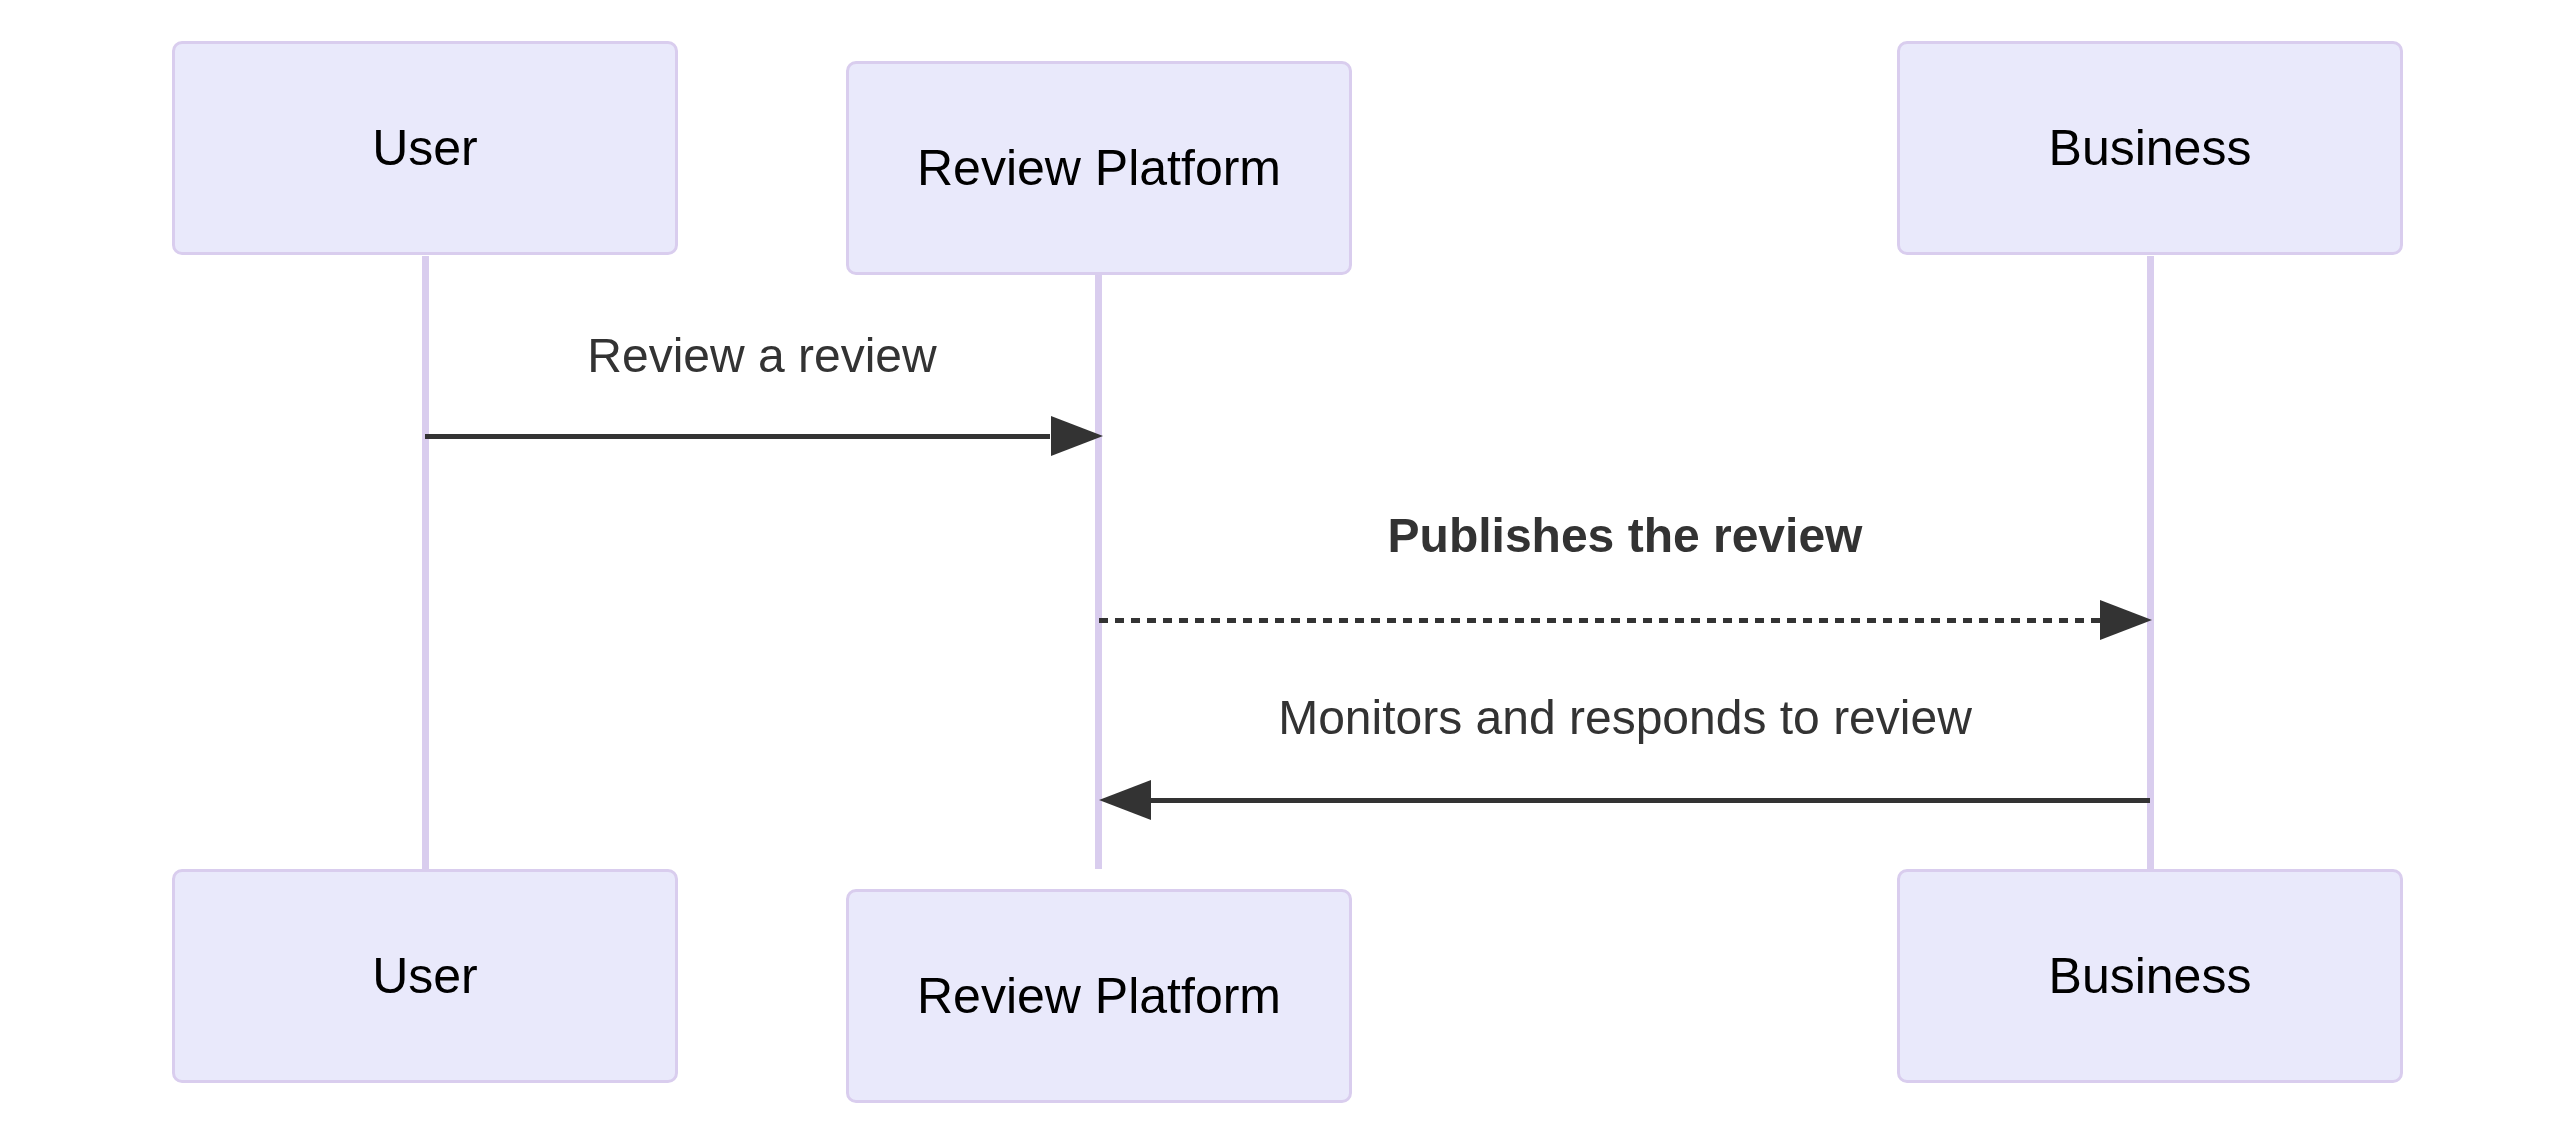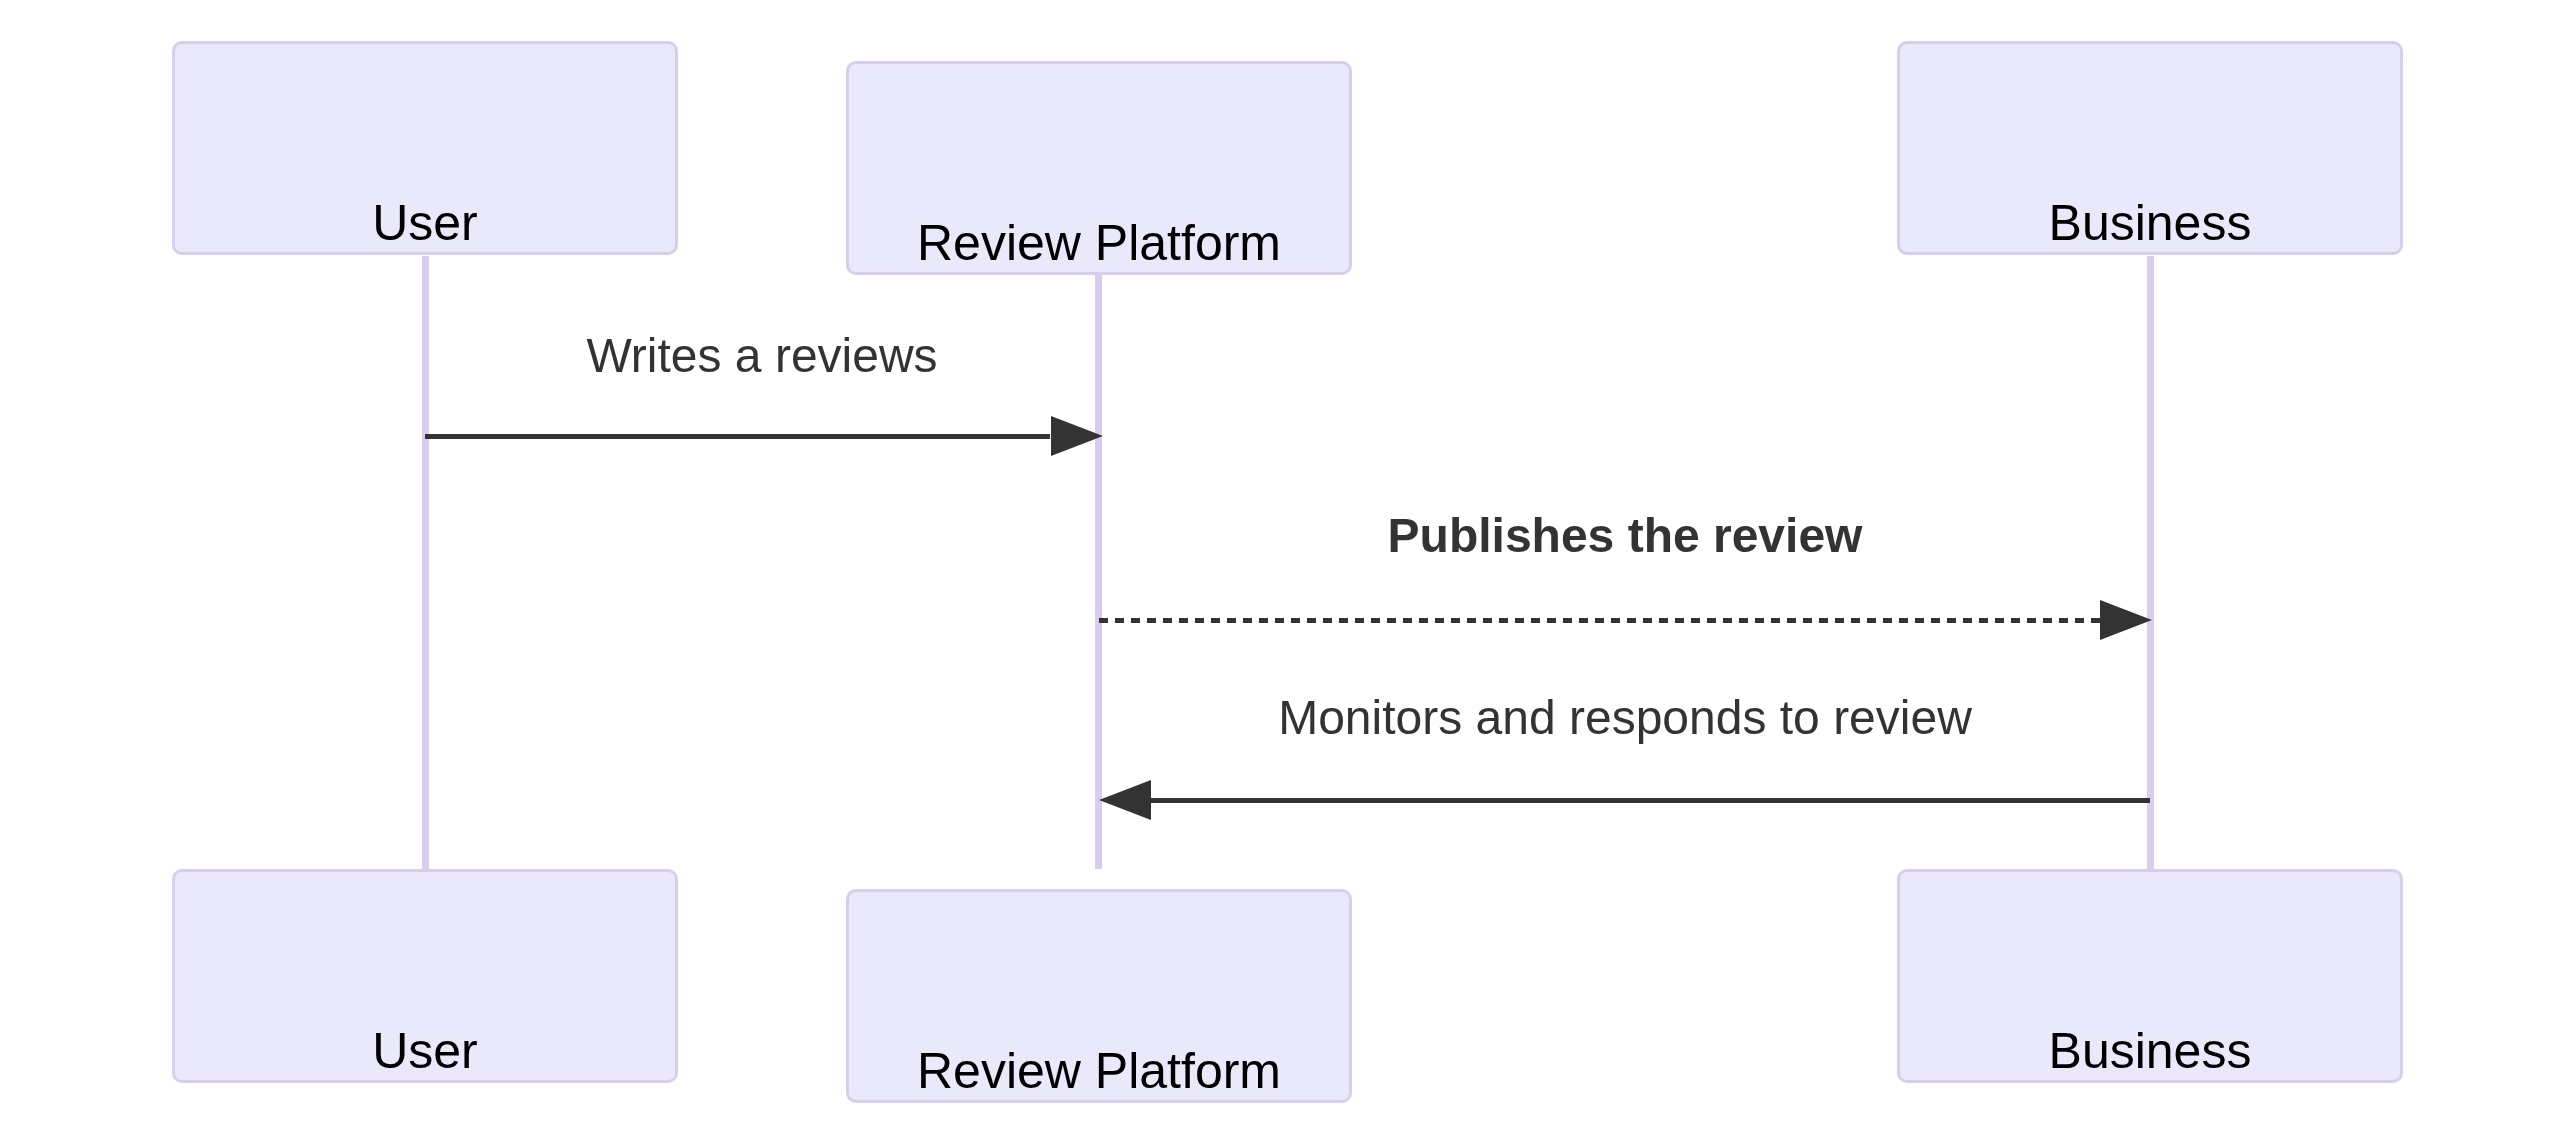--- a/index.html
+++ b/index.html
@@ -18,21 +18,21 @@
     background:var(--bg);
     font-family:"Liberation Sans","DejaVu Sans",sans-serif;
     overflow:hidden;
   }
   .actor-box{
     position:absolute;
     width:500px;height:208px;
     background:var(--actor-fill);
     border:3.4px solid var(--actor-border);
     border-radius:10px;
-    display:flex;align-items:flex-end;justify-content:center;
+    display:flex;align-items:center;justify-content:center;
     font-size:50px;
     color:var(--actor-text);
     box-sizing:content-box;
     z-index:2;
   }
   .row-top{top:41px;}
   .row-bottom{top:869px;}
   .col-user{left:172px;}
   .col-platform{left:846px;margin-top:20px;}
   .col-business{left:1897px;}
@@ -100,21 +100,21 @@
   <div class="actor-box row-bottom col-user">
     <span>User</span>
   </div>
   <div class="actor-box row-bottom col-platform">
     <span>Review Platform</span>
   </div>
   <div class="actor-box row-bottom col-business">
     <span>Business</span>
   </div>
 
-  <div class="msg-label msg1-label">Writes a reviews</div>
+  <div class="msg-label msg1-label">Review a review</div>
   <div class="arrow-line msg1-line"></div>
   <div class="arrow-head arrow-head-right msg1-head"></div>
 
   <div class="msg-label msg2-label">Publishes the review</div>
   <div class="arrow-line-dashed msg2-line"></div>
   <div class="arrow-head arrow-head-right msg2-head"></div>
 
   <div class="msg-label msg3-label">Monitors and responds to review</div>
   <div class="arrow-head arrow-head-left msg3-head"></div>
   <div class="arrow-line msg3-line"></div>

